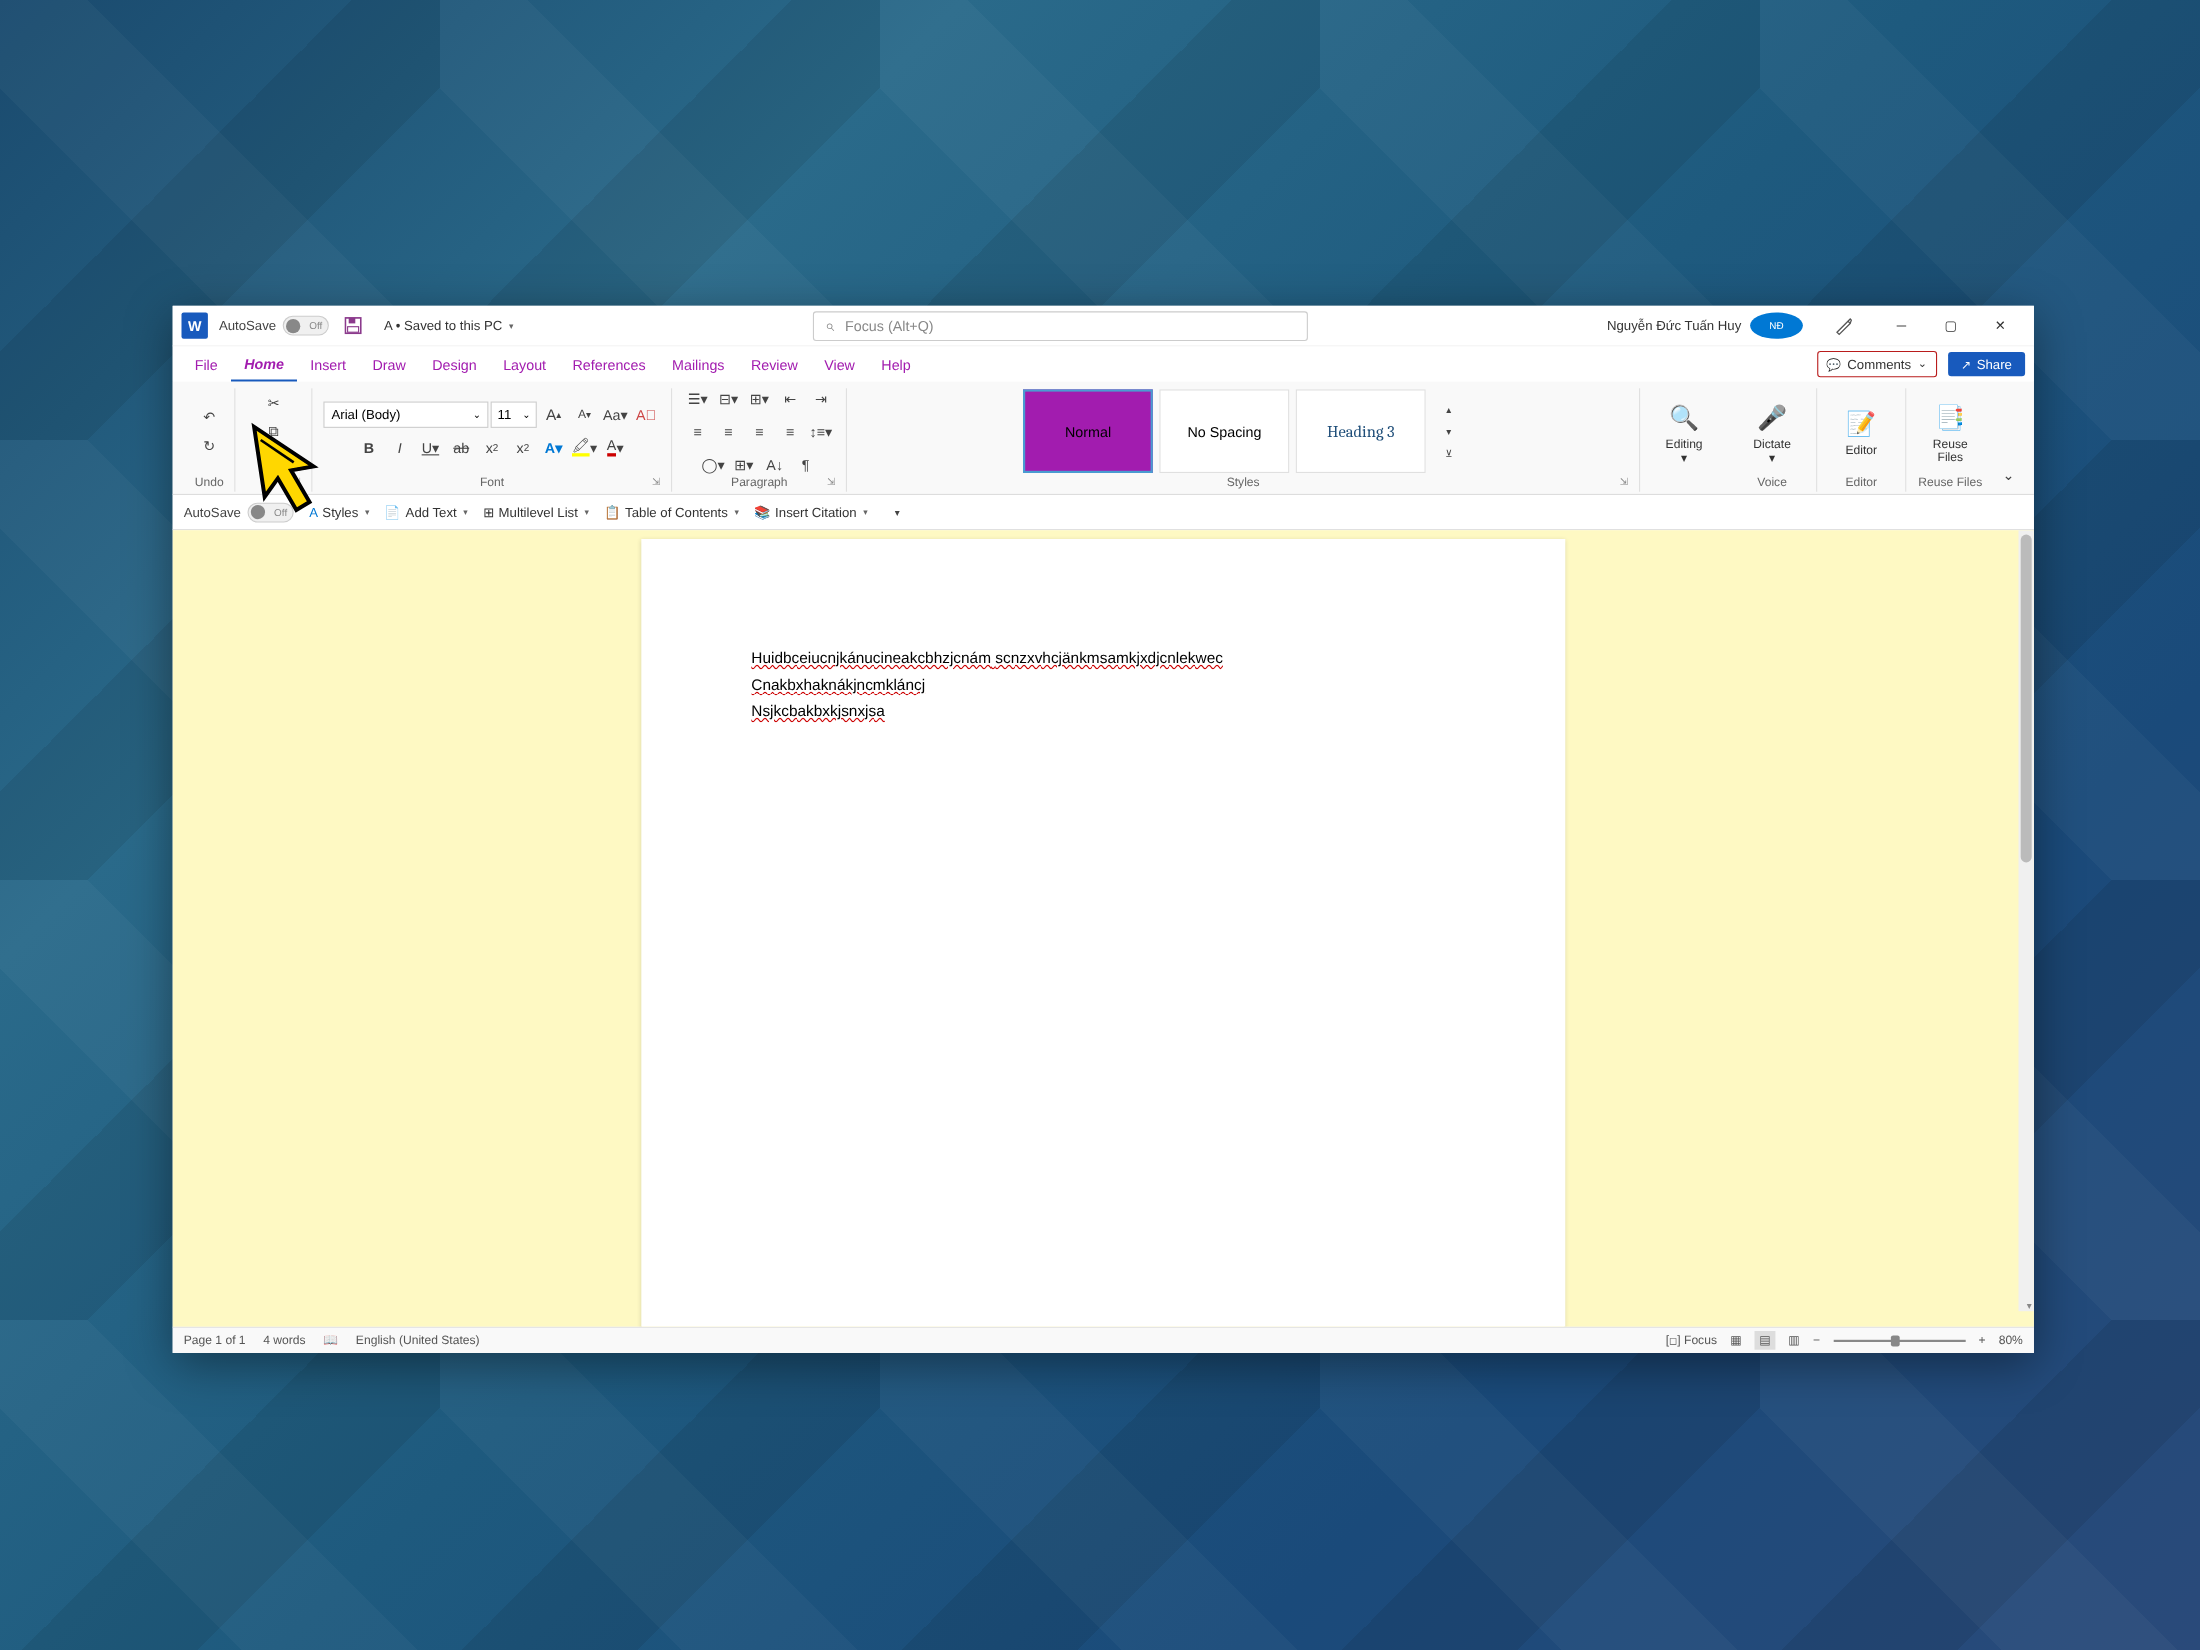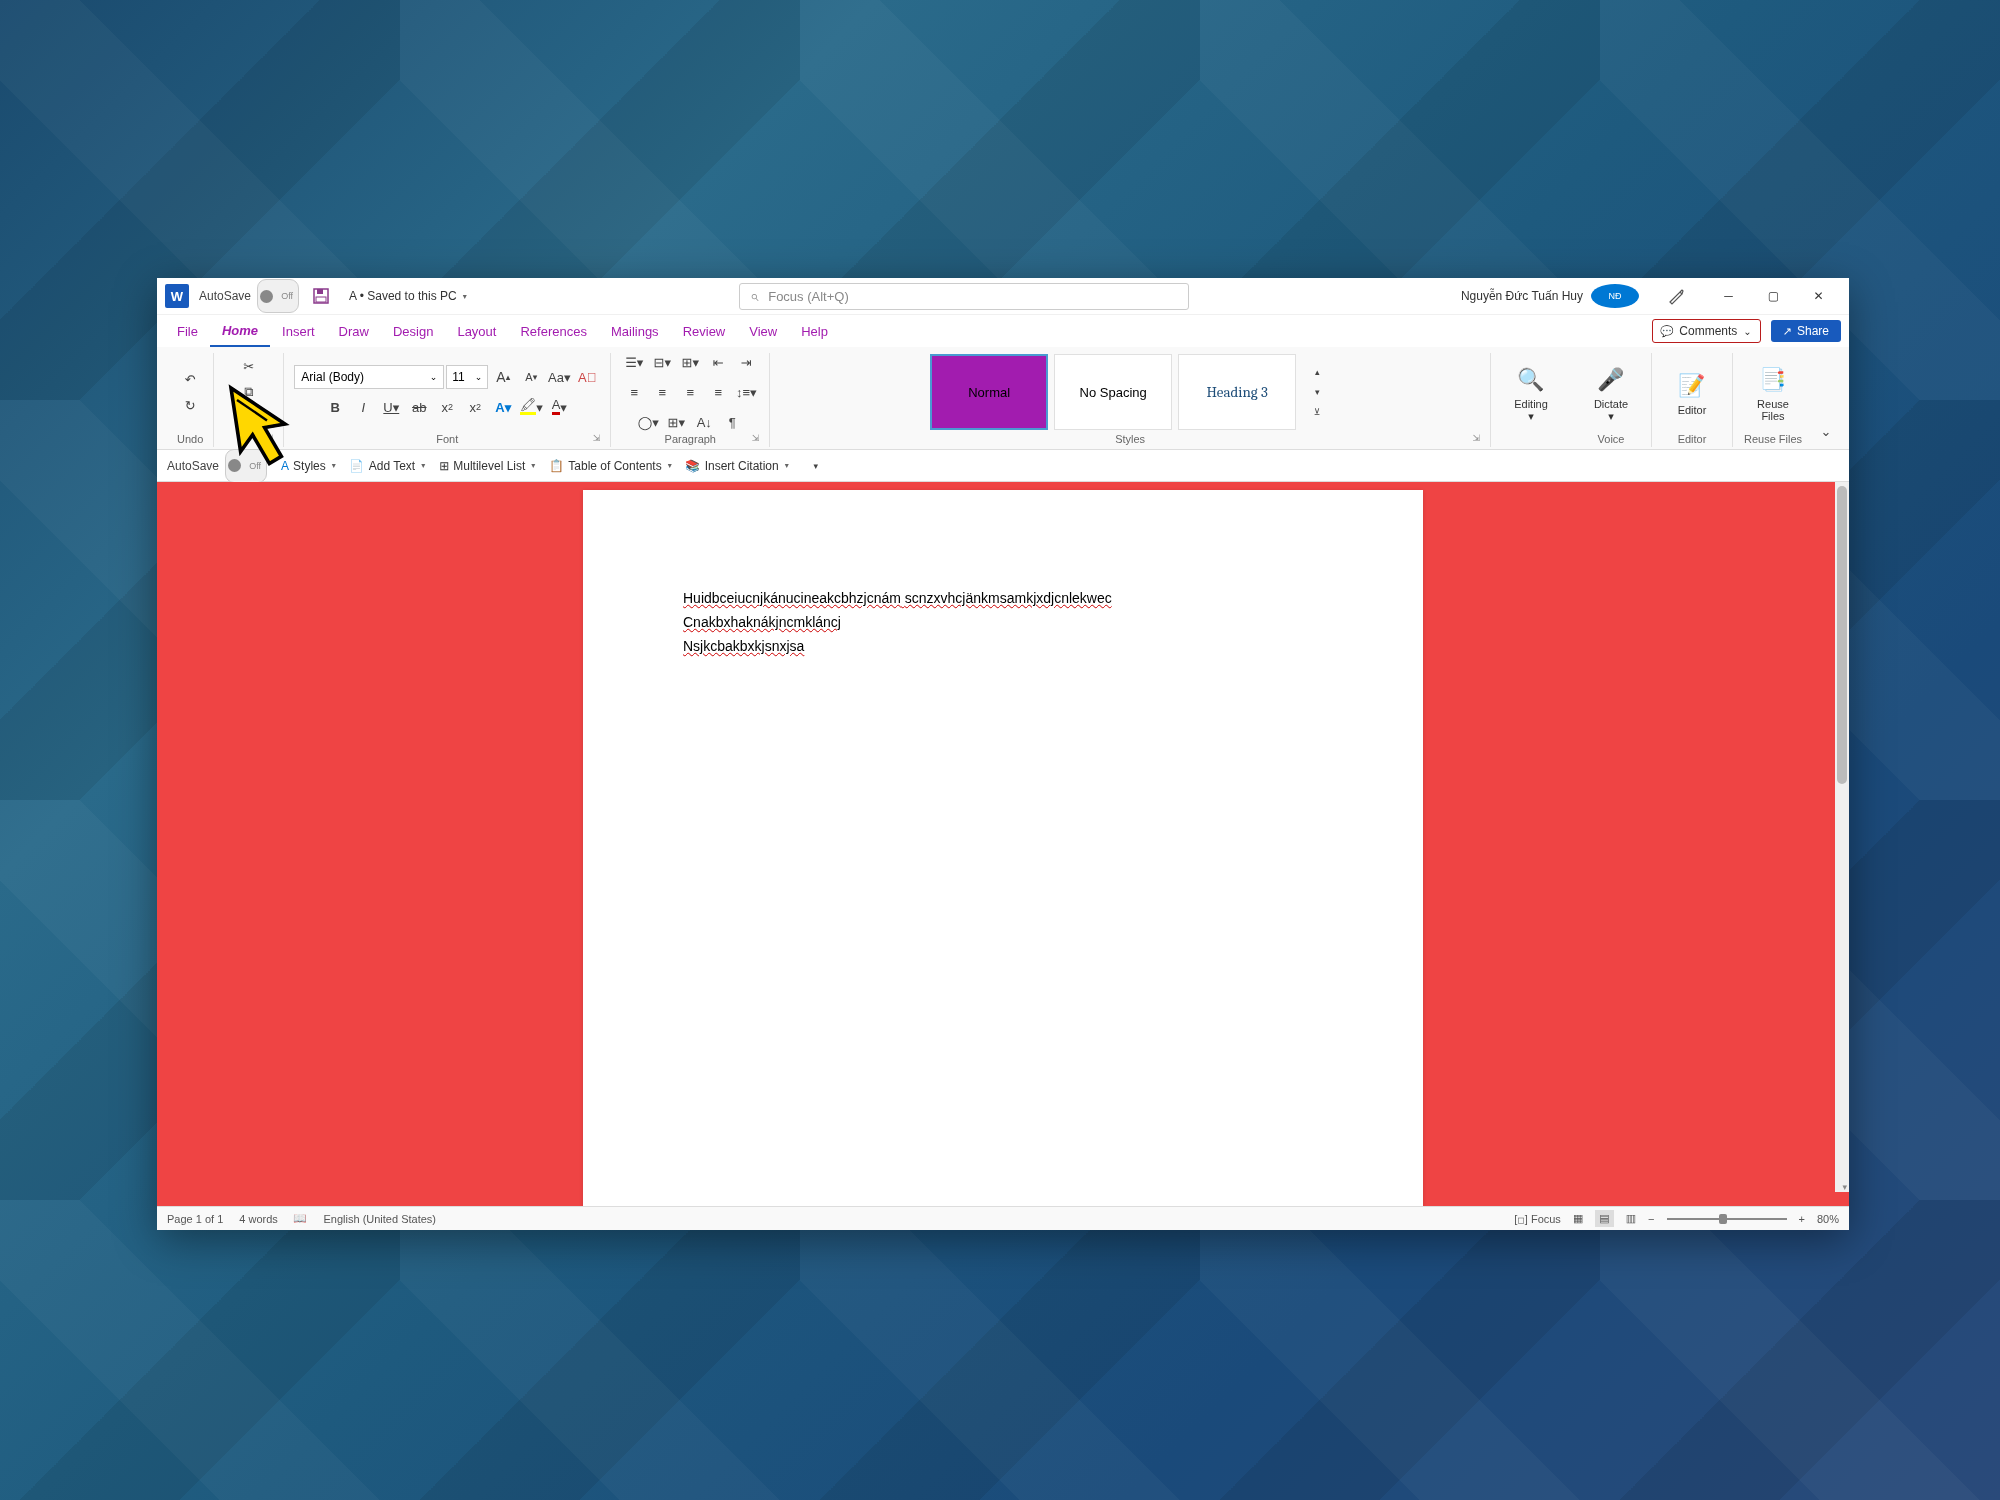--- a/index.html
+++ b/index.html
@@ -2,21 +2,21 @@
 <html><head>
 <meta charset="utf-8">
 <style>
 *{margin:0;padding:0;box-sizing:border-box;font-family:"Segoe UI",sans-serif;}
 body{width:2000px;height:1500px;background:linear-gradient(135deg,#1a4a6e 0%,#2a6a8a 25%,#1e5a7e 50%,#1a4a7a 75%,#2a4a7a 100%);position:relative;overflow:hidden;}
 .bg-poly{position:absolute;inset:0;background-image:linear-gradient(45deg,transparent 40%,rgba(255,255,255,0.03) 40%,rgba(255,255,255,0.03) 60%,transparent 60%),linear-gradient(-45deg,transparent 40%,rgba(0,0,0,0.08) 40%,rgba(0,0,0,0.08) 60%,transparent 60%);background-size:400px 400px;}
 .window{position:absolute;left:157px;top:278px;width:1692px;height:952px;background:#fff;box-shadow:0 10px 40px rgba(0,0,0,0.4);display:flex;flex-direction:column;}
 .titlebar{height:37px;display:flex;align-items:center;background:#fff;border-bottom:1px solid #f0f0f0;padding:0 8px;}
 .wicon{width:24px;height:24px;background:#185abd;color:#fff;display:flex;align-items:center;justify-content:center;font-weight:bold;font-size:13px;border-radius:2px;margin-right:10px;}
 .autosave{display:flex;align-items:center;font-size:12px;color:#444;}
-.toggle{width:42px;height:34px;background:#f0f0f0;border:1px solid #ccc;border-radius:9px;margin-left:6px;display:flex;align-items:center;padding:0 2px;position:relative;}
+.toggle{width:42px;height:18px;background:#f0f0f0;border:1px solid #ccc;border-radius:9px;margin-left:6px;display:flex;align-items:center;padding:0 2px;position:relative;}
 .toggle-knob{width:13px;height:13px;background:#888;border-radius:50%;}
 .toggle-off{font-size:9px;color:#888;margin-left:auto;margin-right:3px;}
 .save-i{width:20px;height:20px;margin-left:12px;color:#8b3a8c;display:flex;align-items:center;justify-content:center;}
 .docname{margin-left:18px;font-size:12px;color:#333;display:flex;align-items:center;}
 .docname::after{content:"▾";font-size:8px;margin-left:6px;color:#666;}
 .search{margin-left:auto;margin-right:auto;width:450px;height:27px;background:#fff;border:1px solid #ccc;border-radius:3px;display:flex;align-items:center;padding:0 10px;color:#888;font-size:13px;}
 .search::before{content:"⌕";transform:scaleX(-1);margin-right:10px;font-size:15px;}
 .user{font-size:12px;color:#333;margin-right:8px;}
 .avatar{width:48px;height:24px;border-radius:50%;background:#0078d4;color:#fff;display:flex;align-items:center;justify-content:center;font-size:9px;}
 .winbtn{width:45px;height:37px;display:flex;align-items:center;justify-content:center;font-size:12px;color:#333;}
@@ -44,21 +44,21 @@
 .row{display:flex;gap:2px;align-items:center;}
 .styles{display:flex;gap:6px;}
 .style-box{width:118px;height:76px;border:1px solid #e0e0e0;background:#fff;display:flex;align-items:center;justify-content:center;font-size:13px;}
 .style-box.active{border:2px solid #4a9bd1;background:#a21caf;}
 .style-box.heading{font-family:"Cambria",serif;color:#1f4e79;font-size:15px;}
 .bigbtn{width:60px;display:flex;flex-direction:column;align-items:center;justify-content:center;padding:4px;font-size:11px;color:#333;}
 .bigbtn-icon{font-size:22px;height:36px;display:flex;align-items:center;}
 .quickbar{height:32px;background:#fff;border-bottom:1px solid #ddd;display:flex;align-items:center;padding:0 10px;gap:14px;font-size:12px;color:#333;}
 .qitem{display:flex;align-items:center;gap:4px;}
 .qitem::after{content:"▾";font-size:8px;color:#666;margin-left:2px;}
-.canvas{flex:1;background:#ef4444;position:relative;overflow:hidden;}
+.canvas{flex:1;background:#fef9c3;position:relative;overflow:hidden;}
 .page{width:840px;min-height:790px;background:#fff;margin:8px auto 0;box-shadow:0 1px 4px rgba(0,0,0,0.15);padding:100px 100px;}
 .docline{font-size:14px;color:#000;margin-bottom:8px;text-decoration:underline;text-decoration-color:#c00;text-decoration-style:wavy;text-decoration-thickness:1px;}
 .statusbar{height:24px;background:#f9f9f9;border-top:1px solid #ddd;display:flex;align-items:center;padding:0 10px;font-size:11px;color:#555;gap:16px;}
 .sb-right{margin-left:auto;display:flex;align-items:center;gap:12px;}
 .zoomslider{width:120px;height:2px;background:#888;position:relative;}
 .zoomslider::after{content:"";position:absolute;left:44%;top:-4px;width:8px;height:10px;background:#888;border-radius:2px;}
 .vscroll{position:absolute;right:0;top:0;bottom:14px;width:14px;background:#f0f0f0;}
 .vscroll-thumb{position:absolute;right:2px;top:4px;width:10px;height:298px;background:#bbb;border-radius:5px;}
 .pointer{position:absolute;left:195px;top:370px;width:120px;height:120px;z-index:100;}
 .strike{text-decoration:line-through;}

